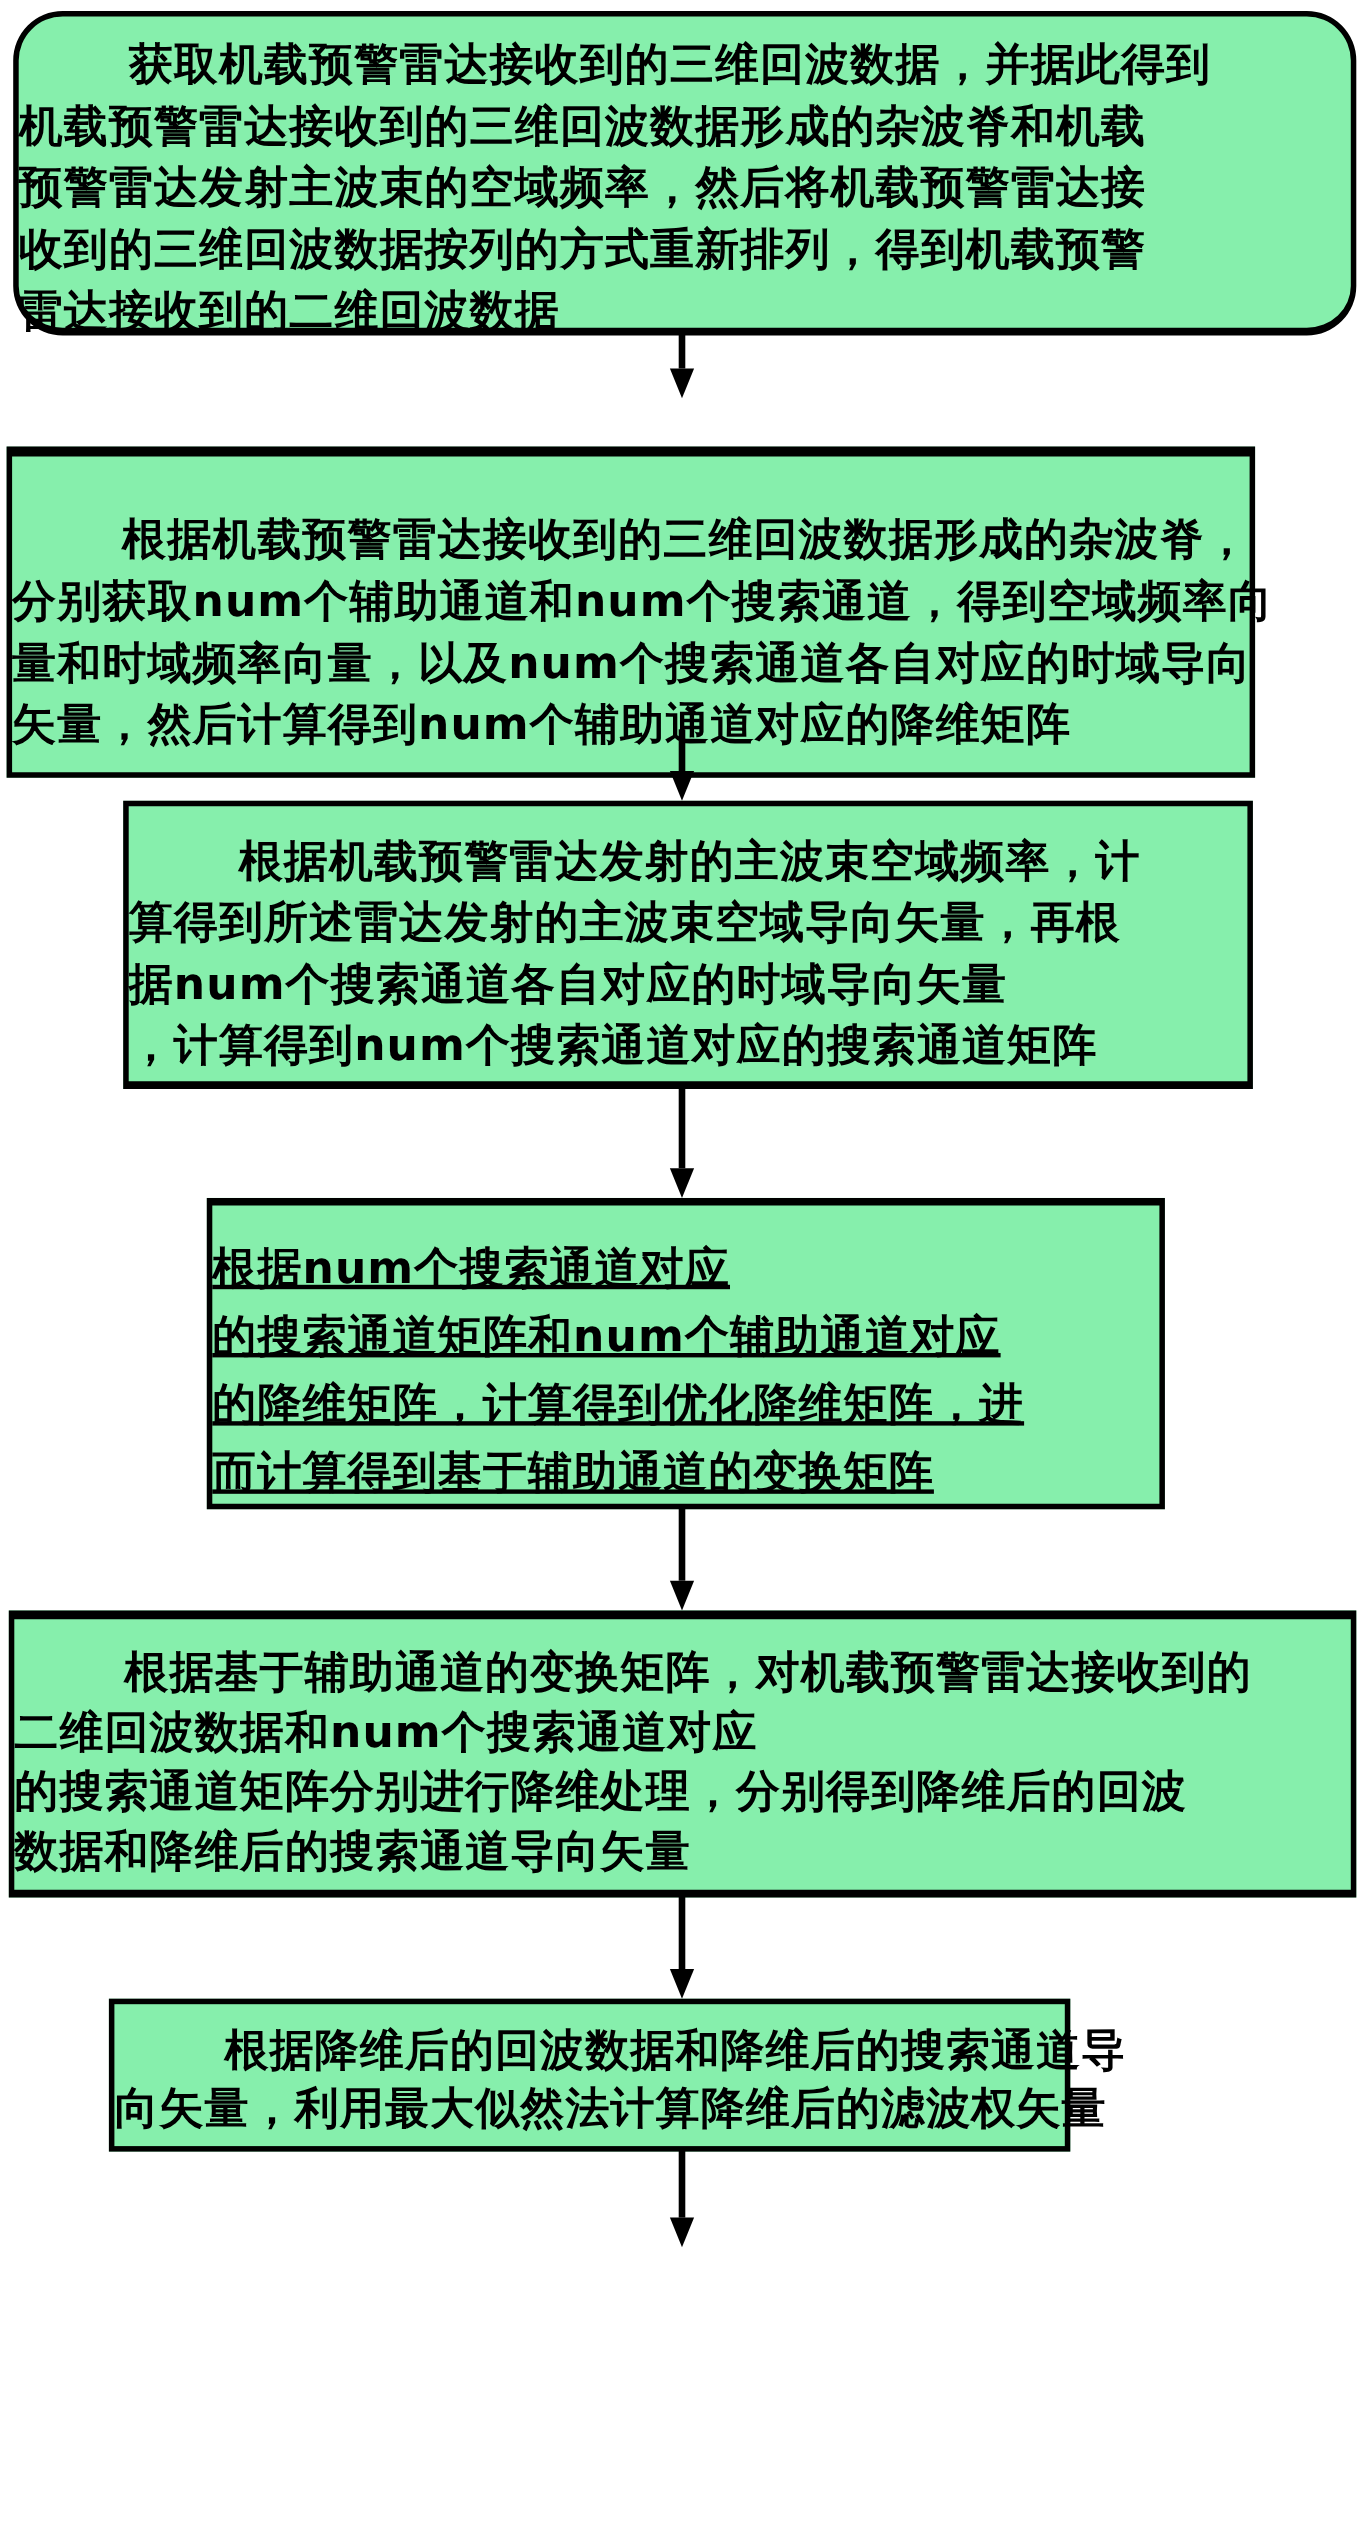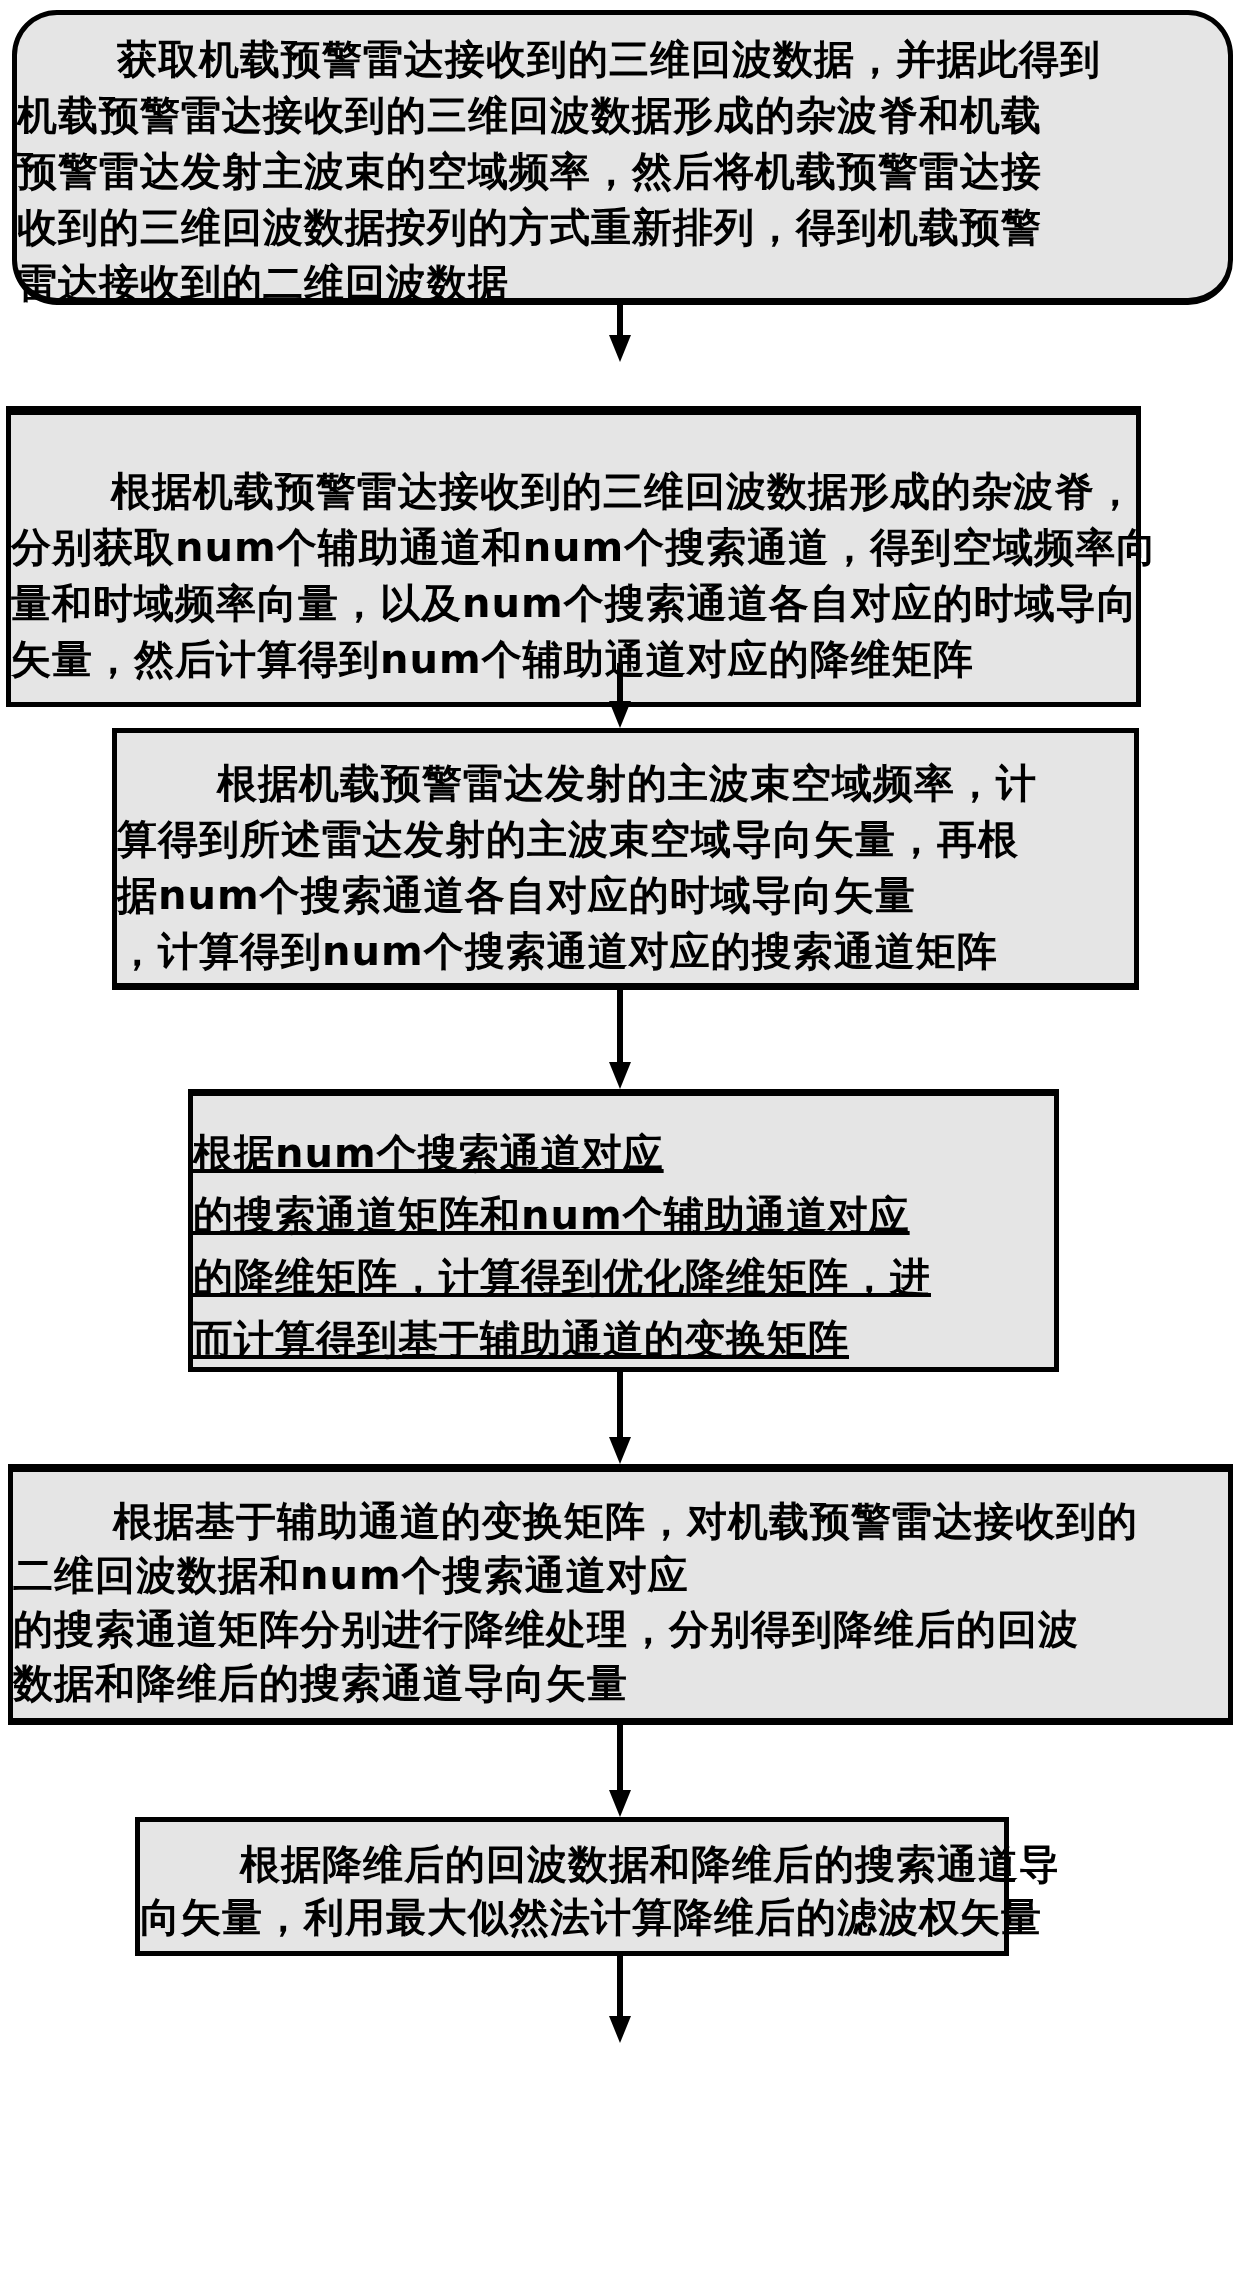--- a/index.html
+++ b/index.html
@@ -11,21 +11,21 @@
     position: relative;
     width: 1240px;
     height: 2295px;
     background: #ffffff;
     font-family: "DejaVu Sans", "Liberation Sans", sans-serif;
     color: #000000;
   }
   .box {
     position: absolute;
     box-sizing: border-box;
-    background: #e5e5e5;
+    background: #86efac;
     border: 5px solid #000000;
     font-weight: 700;
     font-size: 40px;
     letter-spacing: 1px;
   }
   .ln {
     text-align: left;
     line-height: 56px;
     white-space: nowrap;
     overflow: visible;
@@ -60,21 +60,20 @@
   .b4 .ln { line-height: 62px; text-decoration: underline; }
   .b5 {
     left: 8px; top: 1464px; width: 1225px; height: 261px;
     border-top-width: 8px; border-bottom-width: 7px;
     padding-top: 22px;
   }
   .b5 .ln { line-height: 54px; }
   .b6 {
     left: 99px; top: 1817px; width: 874px; height: 139px;
     padding-top: 16px;
-    margin-left: 36px;
   }
   .b6 .ln { line-height: 53px; }
   .b7 {
     left: 124px; top: 2043px; width: 1003px; height: 239px;
     border-top-width: 8px;
     padding-top: 36px;
   }
   .b7 .ln { line-height: 58px; }
   
   .arrow { position: absolute; left: 602px; width: 36px; }

